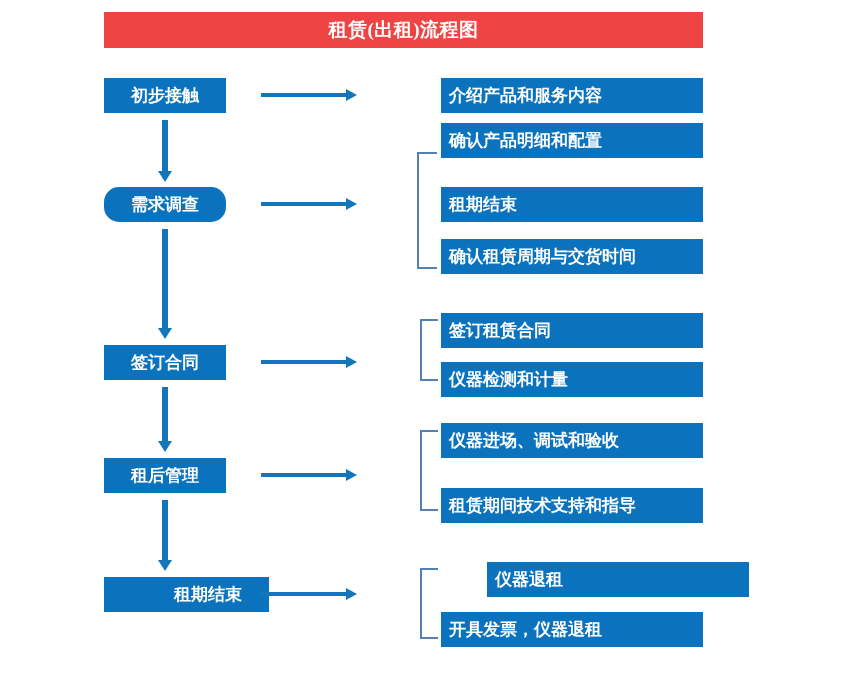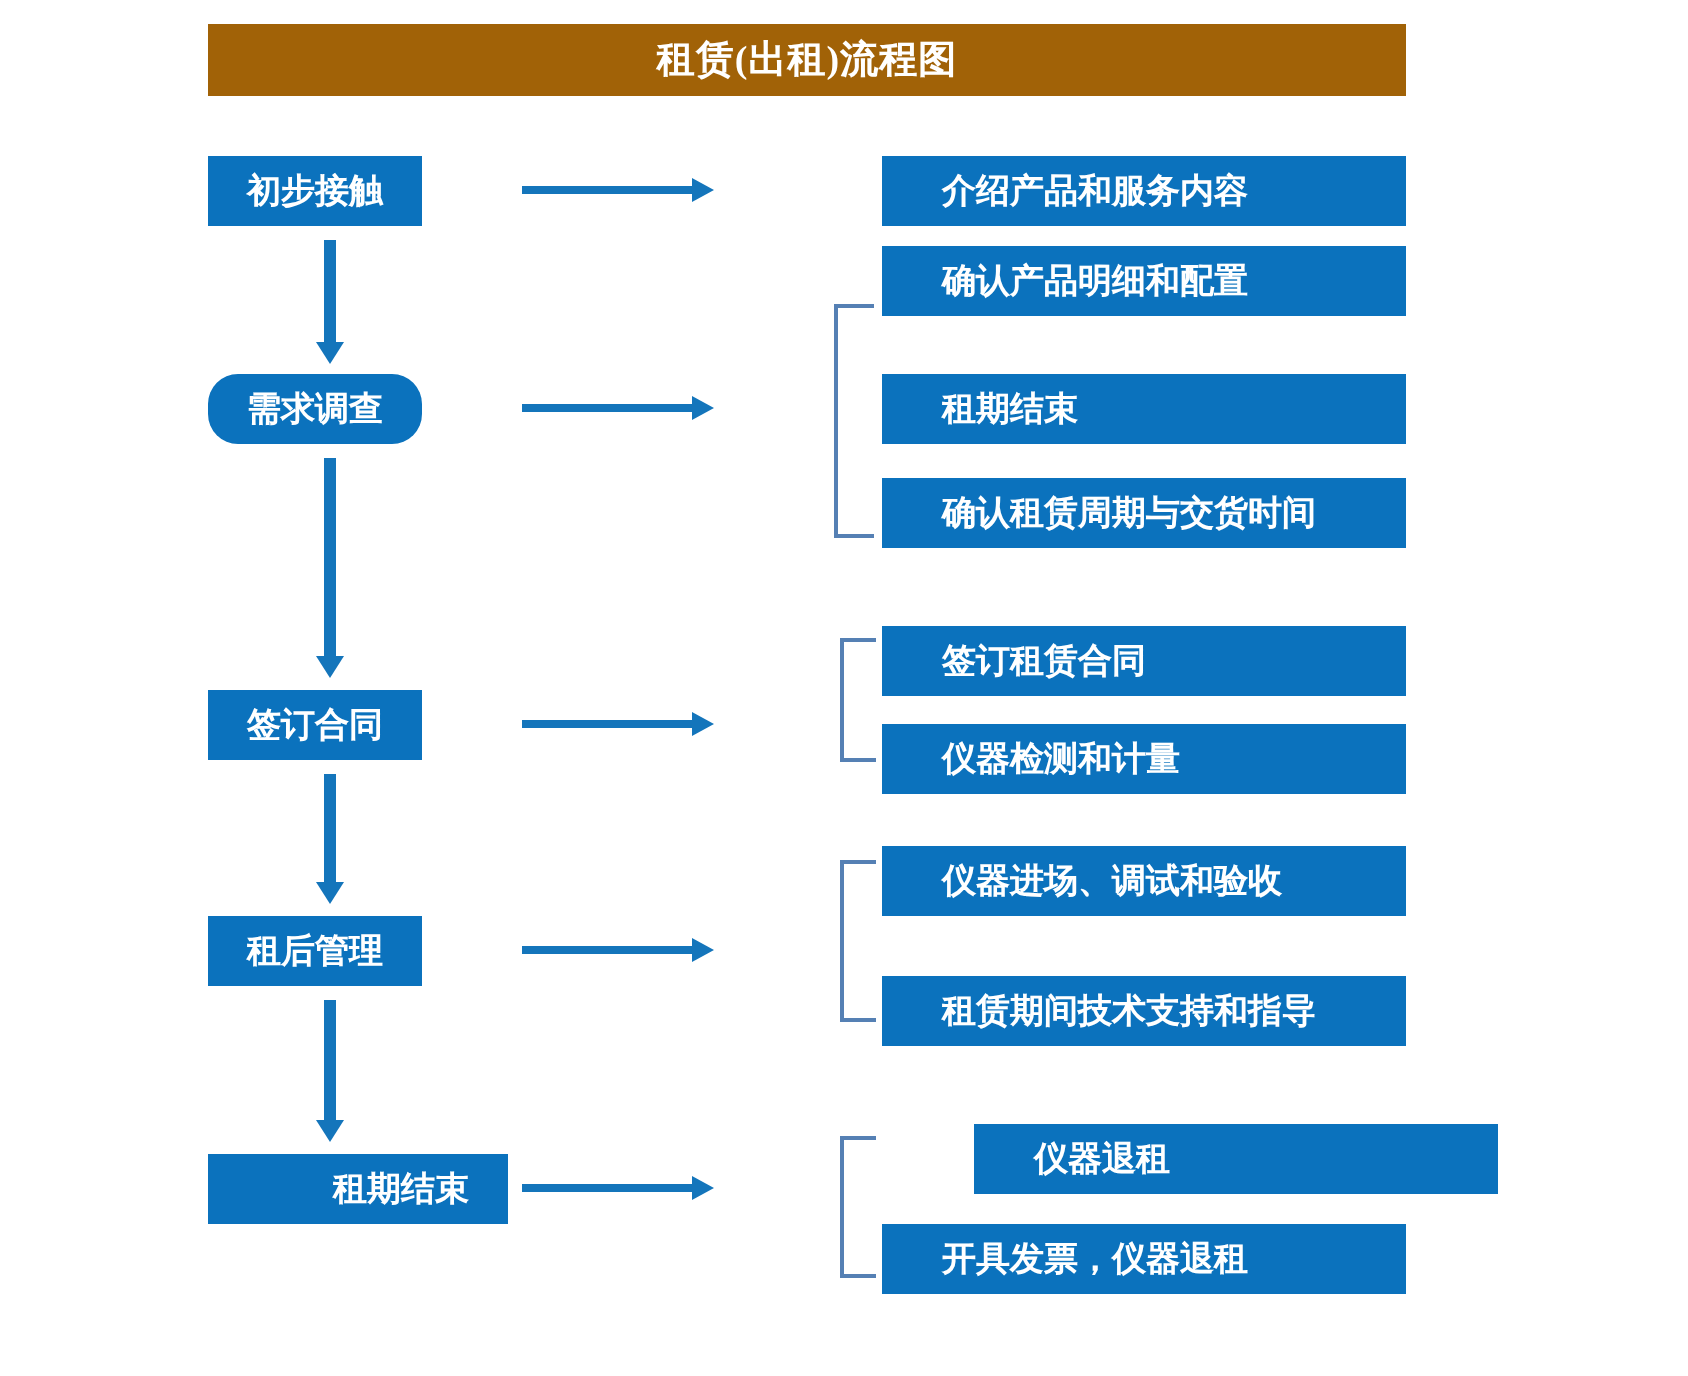--- a/index.html
+++ b/index.html
@@ -22,21 +22,21 @@
     height: 688px;
   }
 
   
   .title-bar {
     position: absolute;
     left: 104px;
     top: 12px;
     width: 599px;
     height: 36px;
-    background: #a16207;
+    background: #ef4444;
     color: #ffffff;
     font-size: 19px;
     font-weight: bold;
     display: flex;
     align-items: center;
     justify-content: center;
     letter-spacing: 0.5px;
   }
 
   
@@ -45,32 +45,32 @@
     background: #0b72bd;
     color: #ffffff;
     display: flex;
     align-items: center;
     font-weight: bold;
     white-space: nowrap;
   }
 
   .box-stage {
     left: 104px;
-    width: 107px;
+    width: 122px;
     height: 35px;
     justify-content: center;
     font-size: 17px;
   }
 
   .box-detail {
     left: 441px;
     width: 262px;
     height: 35px;
     justify-content: flex-start;
-    padding-left: 30px;
+    padding-left: 8px;
     box-sizing: border-box;
     font-size: 17px;
   }
 
   
   .h-arrow {
     position: absolute;
     height: 12px;
     width: 96px;
   }

